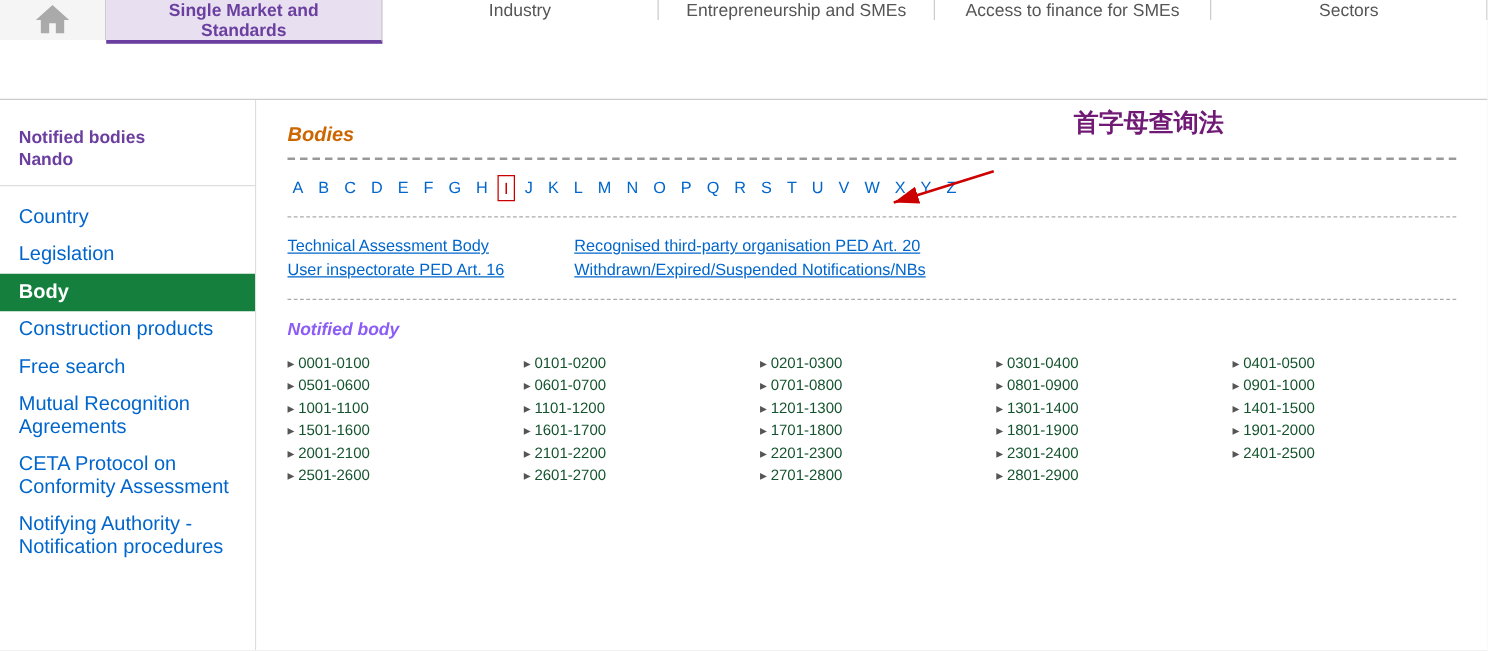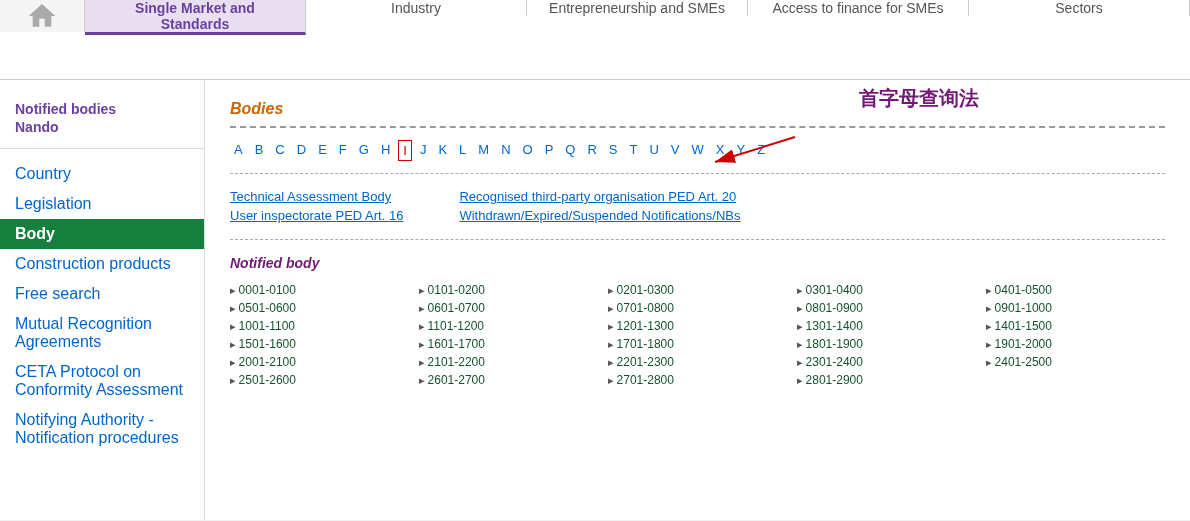--- a/index.html
+++ b/index.html
@@ -134,21 +134,21 @@
       color: #0066cc;
       text-decoration: underline;
       font-size: 13px;
       cursor: pointer;
       display: block;
       margin-bottom: 4px;
     }
 
     
     .notified-body-title {
-      color: #701a75;
+      color: #8b5cf6;
       font-style: italic;
       font-weight: bold;
       font-size: 14px;
       margin-bottom: 12px;
     }
 
     
     .number-grid {
       display: grid;
       grid-template-columns: repeat(5, 1fr);

